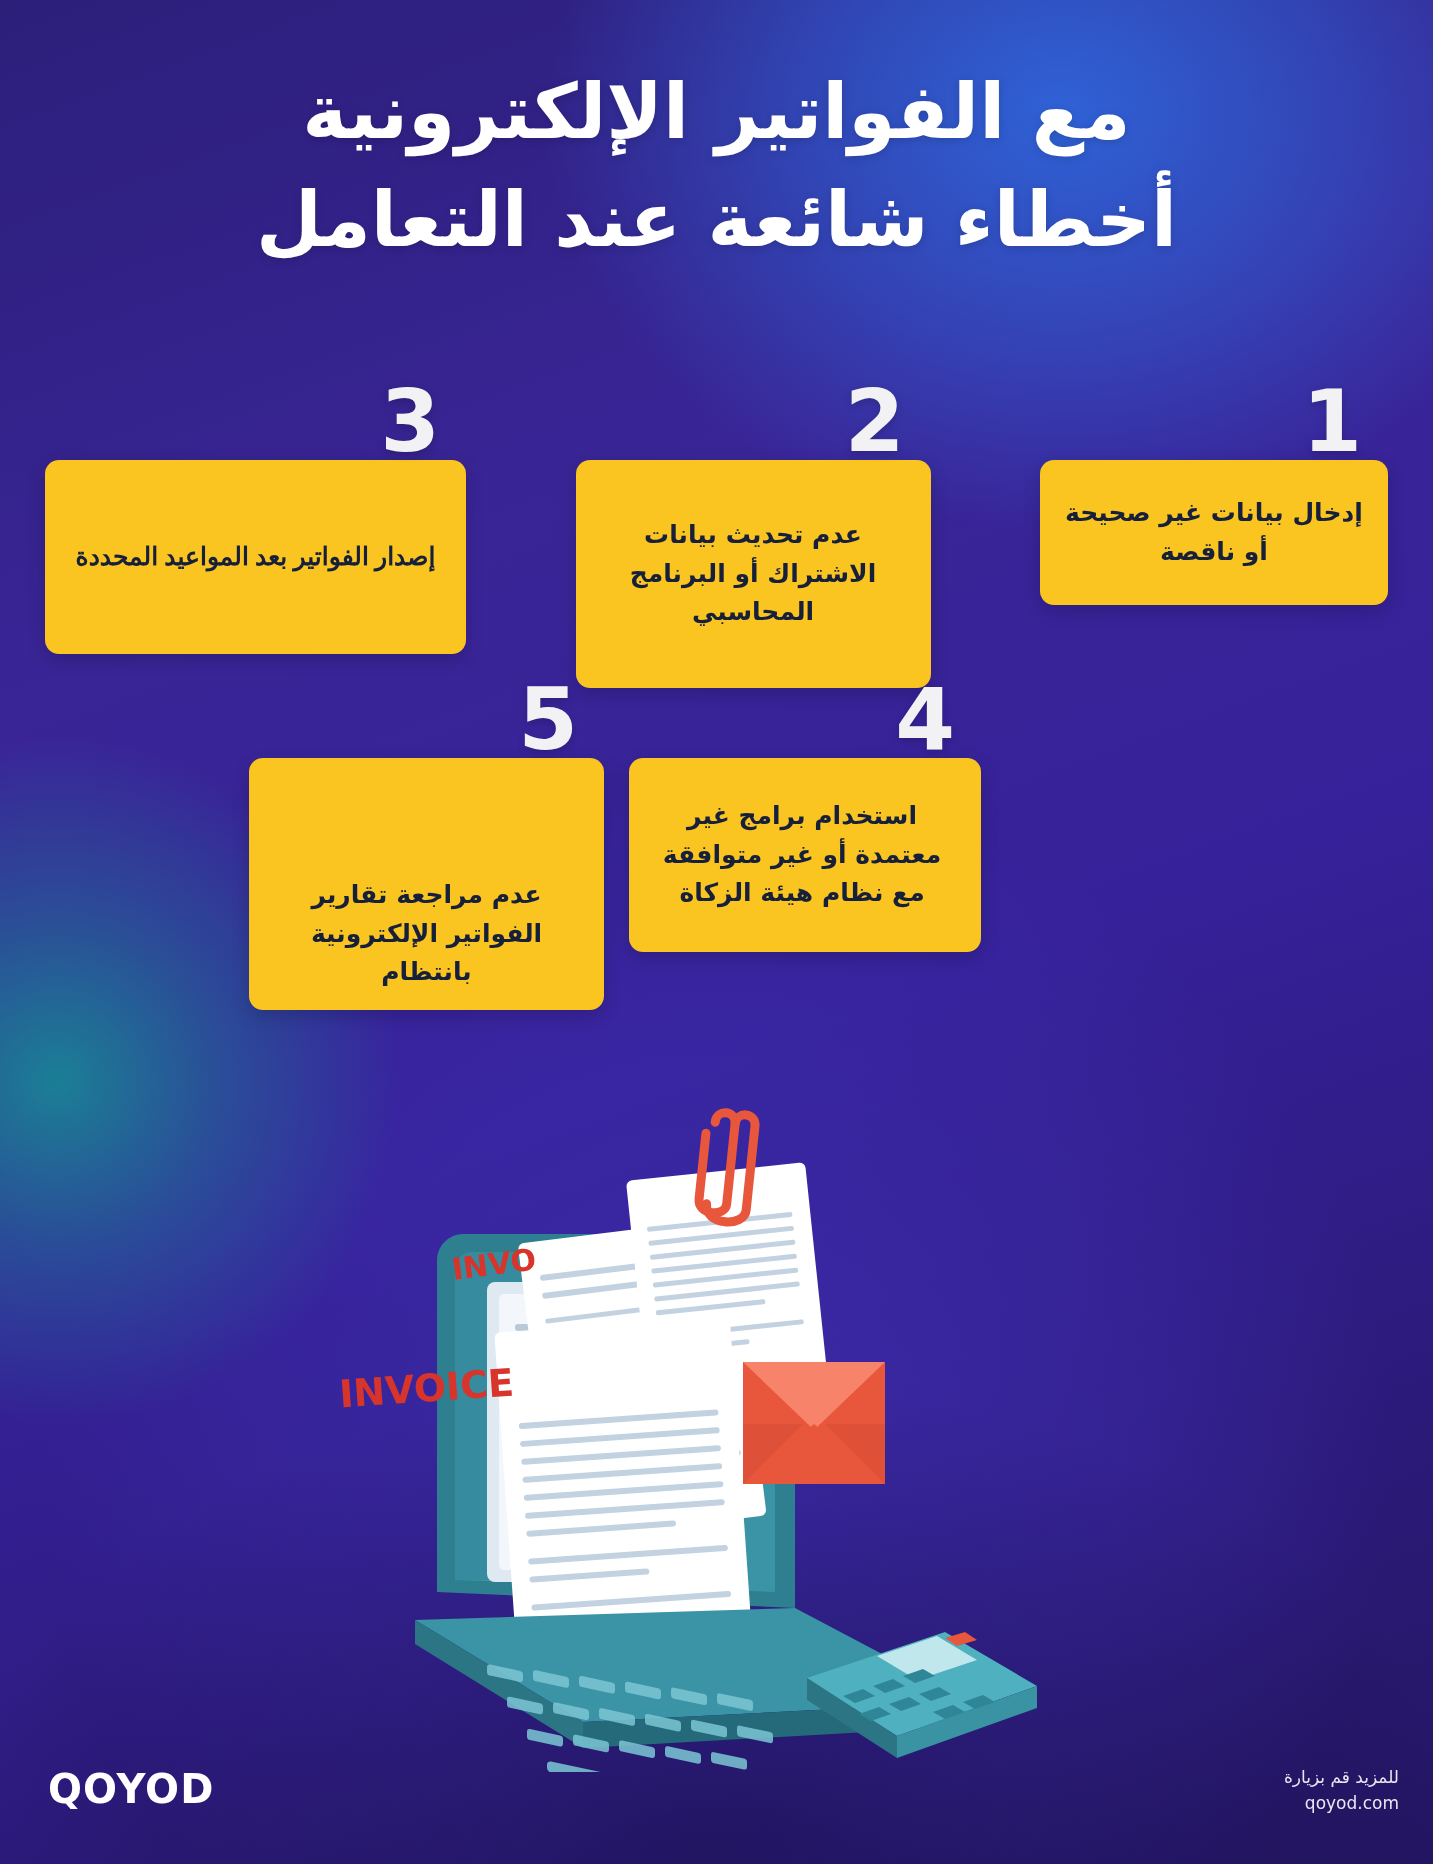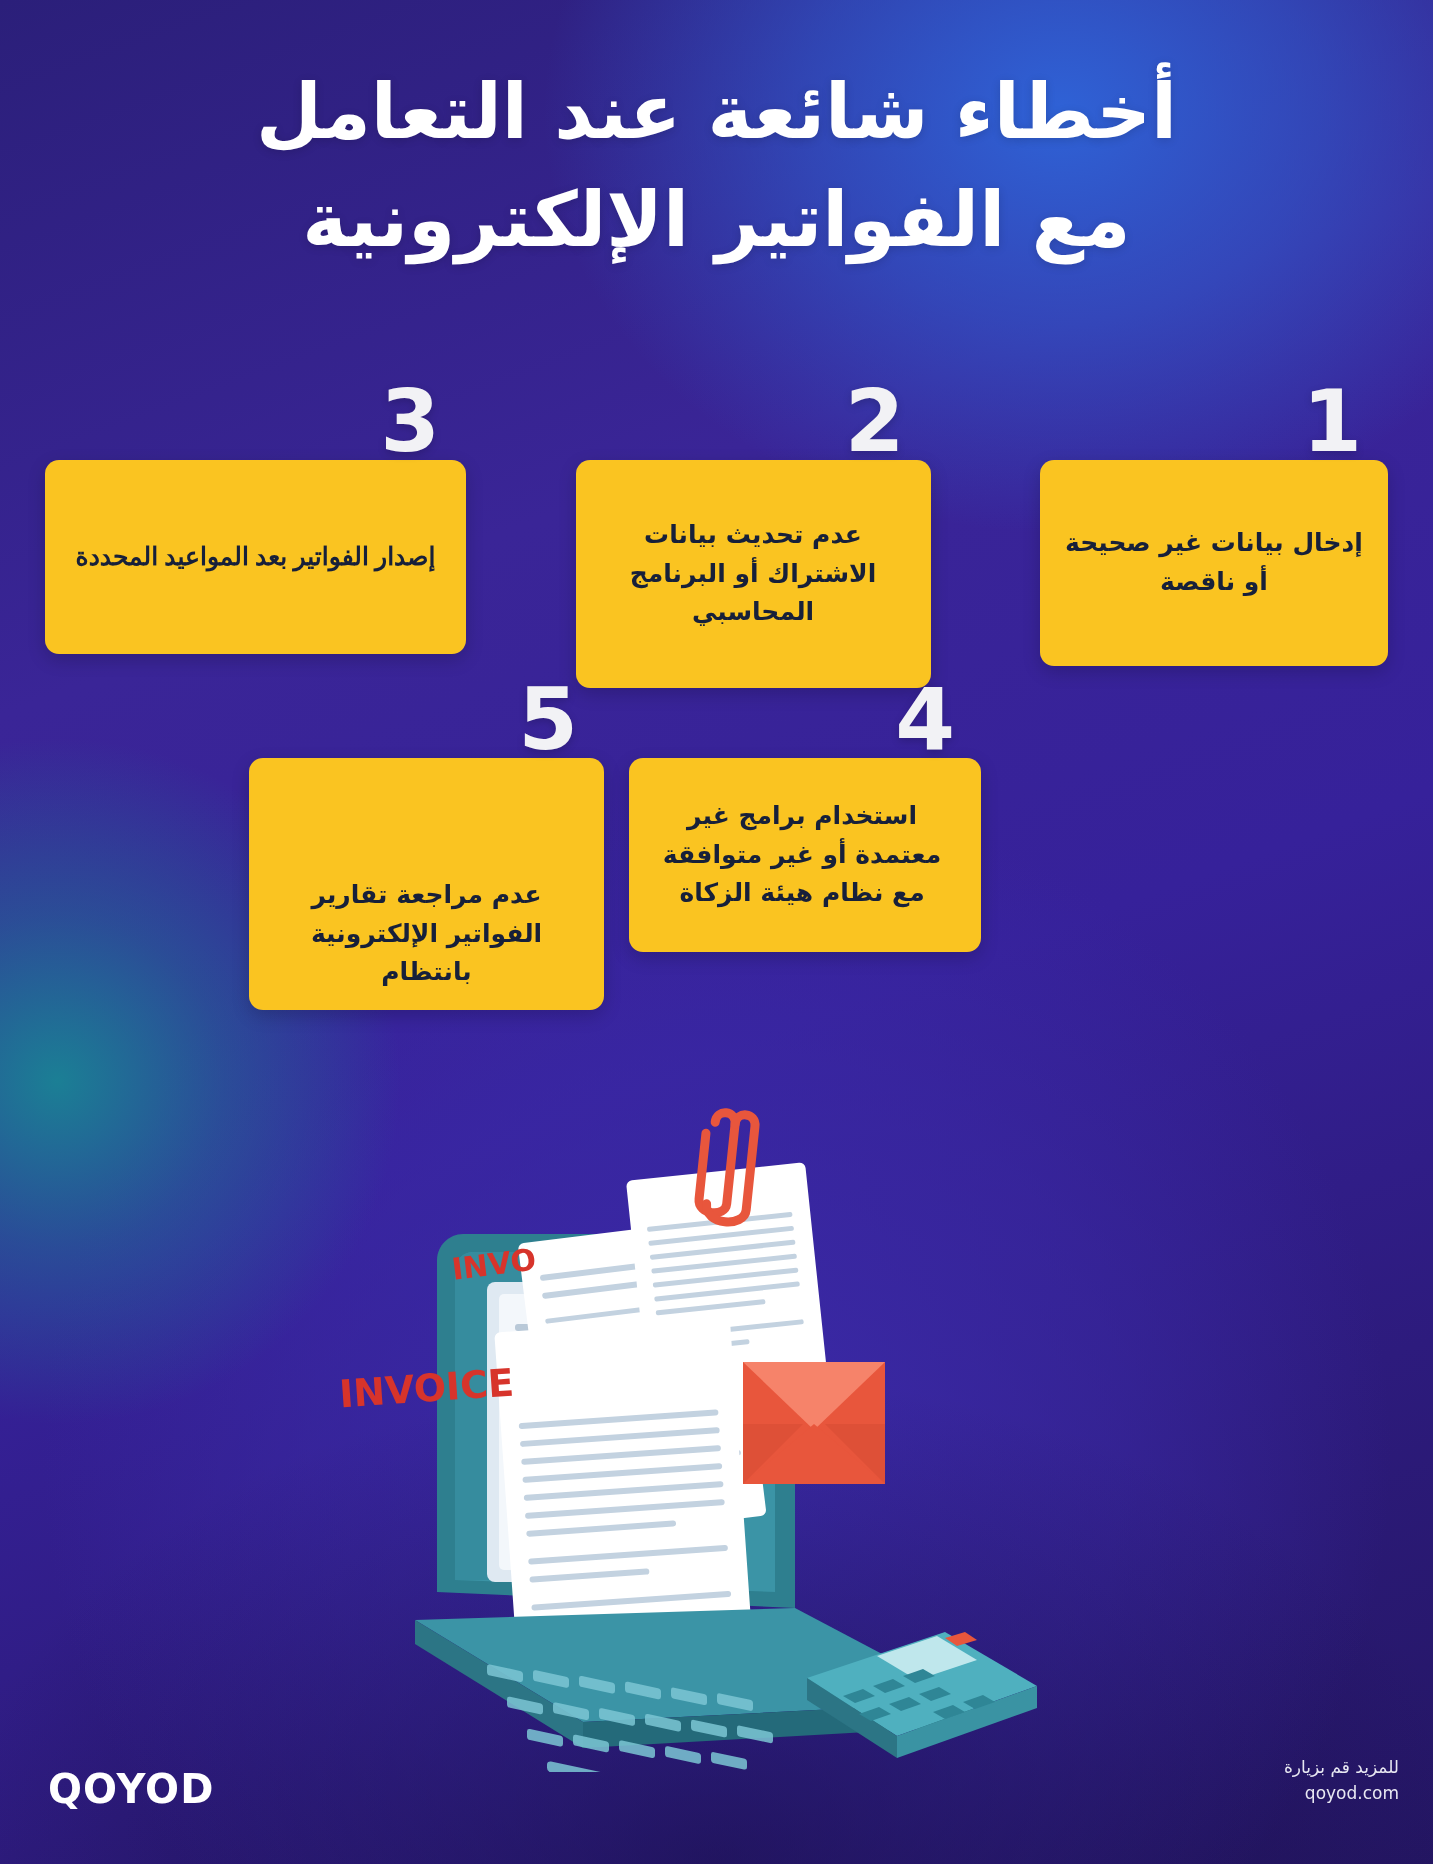--- a/index.html
+++ b/index.html
@@ -100,41 +100,41 @@
   }
   .card p {
     margin: 0;
     color: #17203a;
     font-weight: bold;
     font-size: 25px;
     line-height: 1.55;
     text-align: center;
   }
 
-  .card-1 { width: 348px; height: 206px; }
+  .card-1 { width: 348px; height: 145px; }
   .card-2 { width: 355px; height: 228px; }
   .card-3 { width: 421px; height: 194px; font-family: Liberation Serif, serif; }
   .card-4 { width: 352px; height: 194px; padding-left: 14px; }
   .card-5 { width: 355px; height: 252px; align-items: flex-end; }
 
   
   .illustration {
     position: absolute;
     bottom: 92px;
     left: 50%;
     transform: translateX(-50%);
     width: 760px;
     height: 740px;
     z-index: 3;
   }
 
   
   .footer-note {
     position: absolute;
-    bottom: 58px;
+    bottom: 48px;
     right: 34px;
     text-align: right;
     color: #e8e8f2;
     font-size: 17px;
     line-height: 1.5;
     z-index: 6;
   }
   .brand {
     position: absolute;
     bottom: 52px;
@@ -151,22 +151,22 @@
     letter-spacing: 1px;
     font-family: "DejaVu Sans", "Liberation Sans", sans-serif;
   }
 </style>
 </head>
 <body>
 
 <div class="poster">
 
   <div class="title-block">
+    <div class="title-line">مع الفواتير الإلكترونية</div>
     <div class="title-line">أخطاء شائعة عند التعامل</div>
-    <div class="title-line">مع الفواتير الإلكترونية</div>
   </div>
 
   <div class="cards-row row-1">
 
     <div class="card-wrap">
       <div class="card-num offset-right">1</div>
       <div class="card card-1">
         <p>إدخال بيانات غير صحيحة أو ناقصة</p>
       </div>
     </div>

